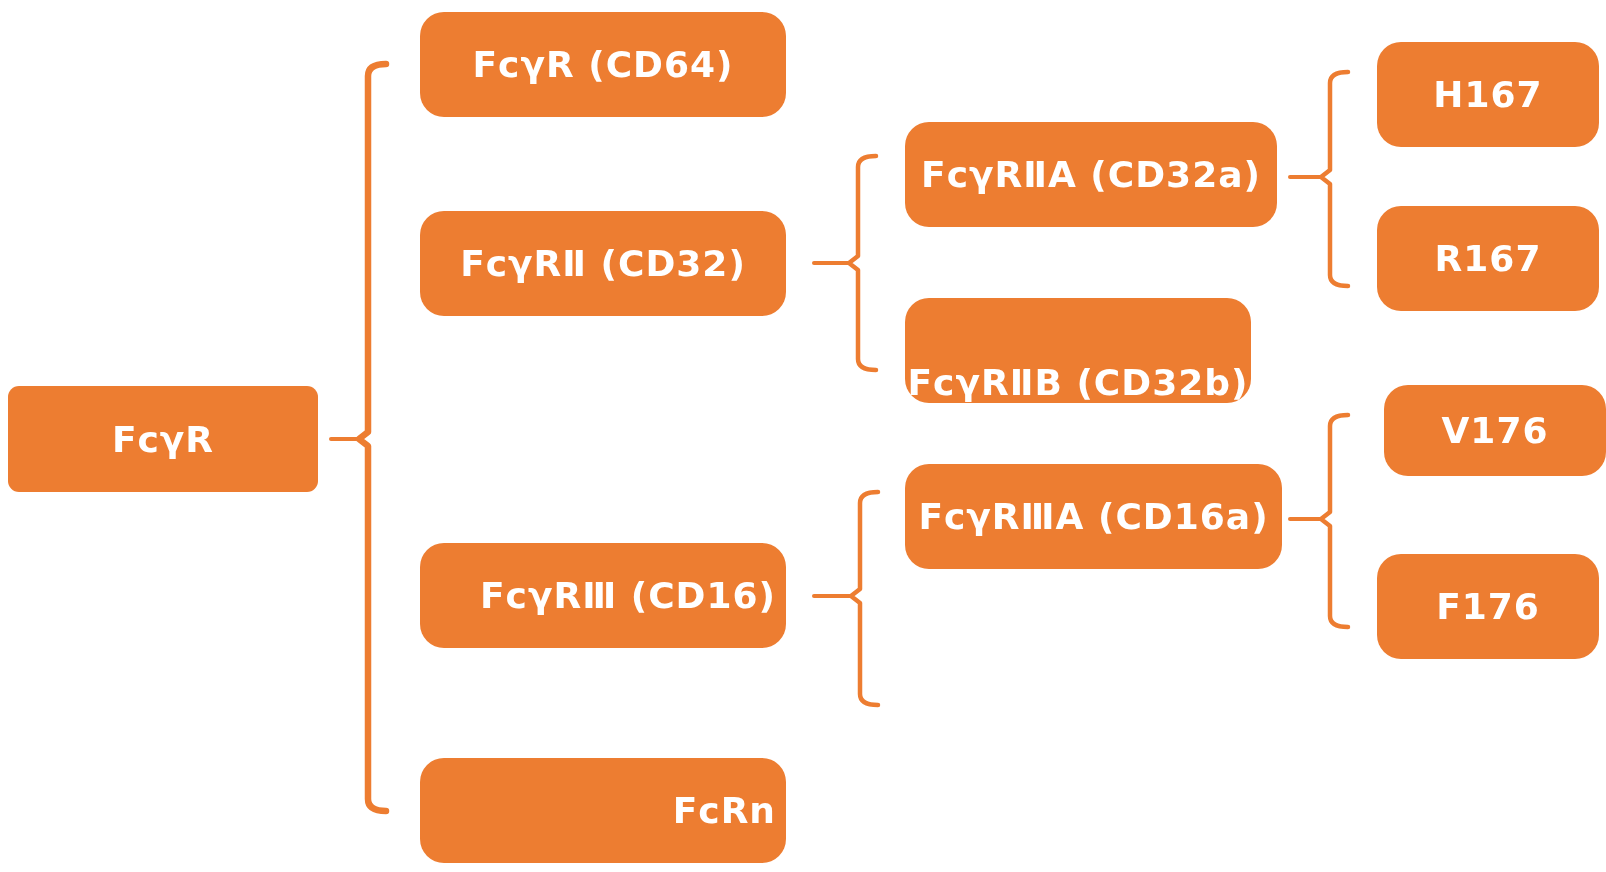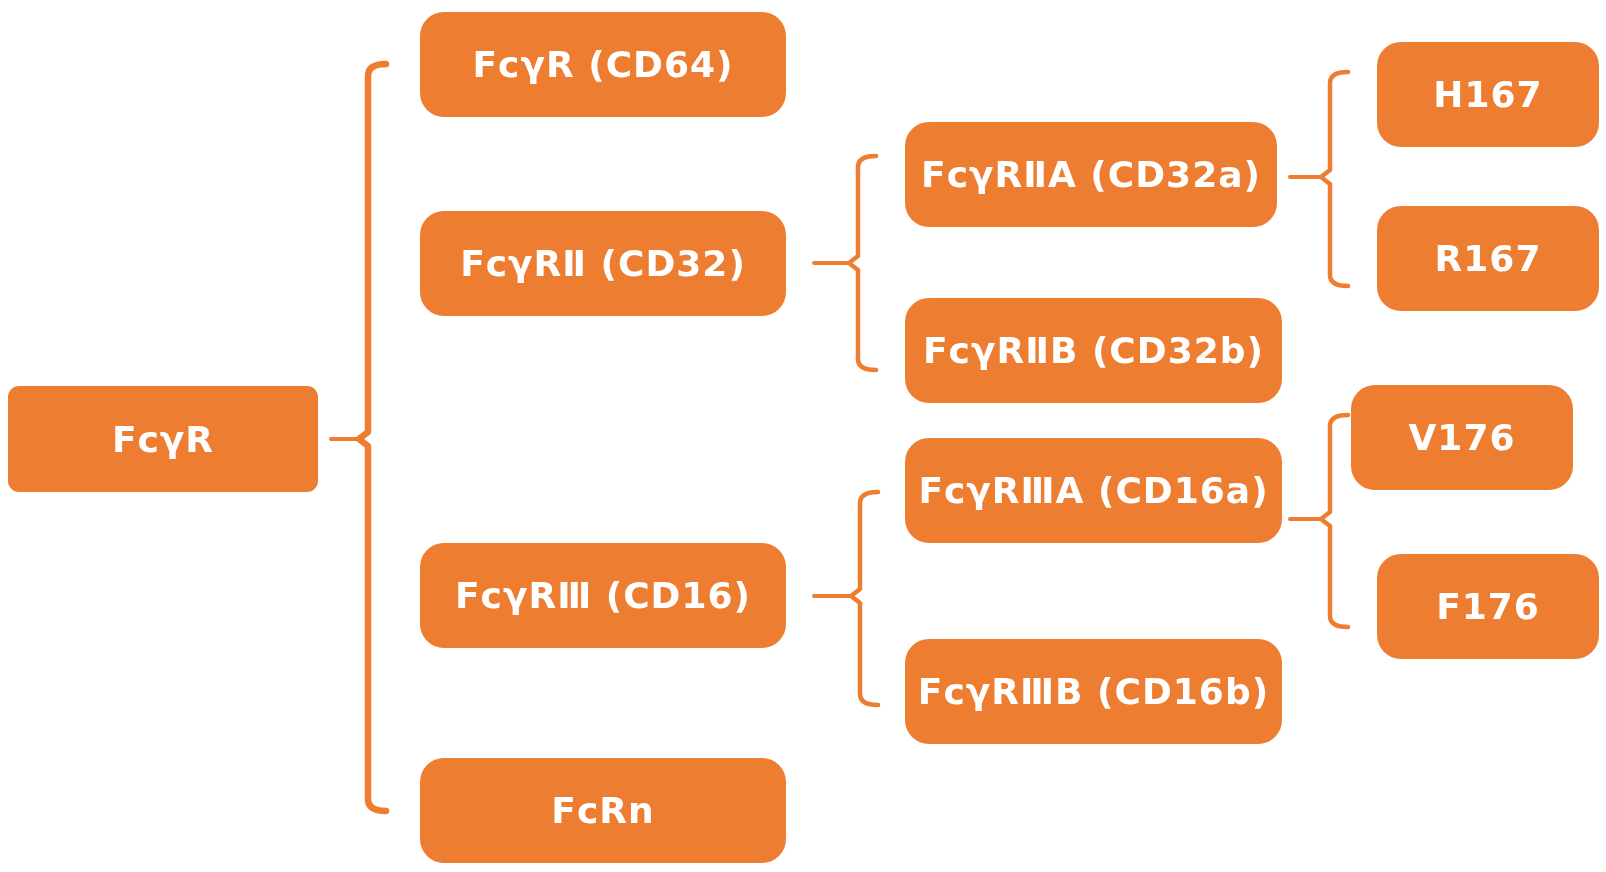--- a/index.html
+++ b/index.html
@@ -45,29 +45,29 @@
     font-weight: bold;
     font-size: 36px;
     letter-spacing: 1px;
     white-space: nowrap;
     text-align: center;
   }
   
   .n-fcgr   { left:   8px; top: 386px; width: 310px; height: 106px; border-radius: 11px; }
   .n-fcgr1  { left: 420px; top:  12px; width: 366px; height: 105px; }
   .n-fcgr2  { left: 420px; top: 211px; width: 366px; height: 105px; justify-content: center; }
-  .n-fcgr3  { left: 420px; top: 543px; width: 366px; height: 105px; }
-  .n-fcrn   { left: 420px; top: 758px; width: 366px; height: 105px; }
+  .n-fcgr3  { left: 420px; top: 543px; width: 366px; height: 105px; justify-content: flex-end; }
+  .n-fcrn   { left: 420px; top: 758px; width: 366px; height: 105px; justify-content: flex-end; }
   .n-fcgr2a { left: 905px; top: 122px; width: 372px; height: 105px; }
-  .n-fcgr2b { left: 905px; top: 298px; width: 377px; height: 105px; }
-  .n-fcgr3a { left: 905px; top: 438px; width: 377px; height: 105px; }
+  .n-fcgr2b { left: 905px; top: 298px; width: 346px; height: 105px; align-items: flex-end; }
+  .n-fcgr3a { left: 905px; top: 464px; width: 377px; height: 105px; }
   .n-fcgr3b { left: 905px; top: 639px; width: 377px; height: 105px; }
   .n-h167   { left: 1377px; top:  42px; width: 222px; height: 105px; }
   .n-r167   { left: 1377px; top: 206px; width: 222px; height: 105px; }
-  .n-v176   { left: 1351px; top: 385px; width: 222px; height: 105px; border-radius: 24px; }
+  .n-v176   { left: 1384px; top: 385px; width: 222px; height: 91px; border-radius: 24px; }
   .n-f176   { left: 1377px; top: 554px; width: 222px; height: 105px; align-items: center; }
 </style>
 </head>
 <body>
 
 <div id="canvas">
 
   <svg id="connectors" viewBox="0 0 1606 872" xmlns="http://www.w3.org/2000/svg">
 
     <path class="pline" d="M 331 439 L 359 439"></path>
@@ -111,23 +111,20 @@
   </div>
 
   <div class="node n-fcgr2b">
     <span class="node-label">FcγRⅡB (CD32b)</span>
   </div>
 
   <div class="node n-fcgr3a">
     <span class="node-label">FcγRⅢA (CD16a)</span>
   </div>
 
-  <div class="node n-fcgr3b">
-    <span class="node-label">FcγRⅢB (CD16b)</span>
-  </div>
 
   <div class="node n-h167">
     <span class="node-label">H167</span>
   </div>
 
   <div class="node n-r167">
     <span class="node-label">R167</span>
   </div>
 
   <div class="node n-v176">

